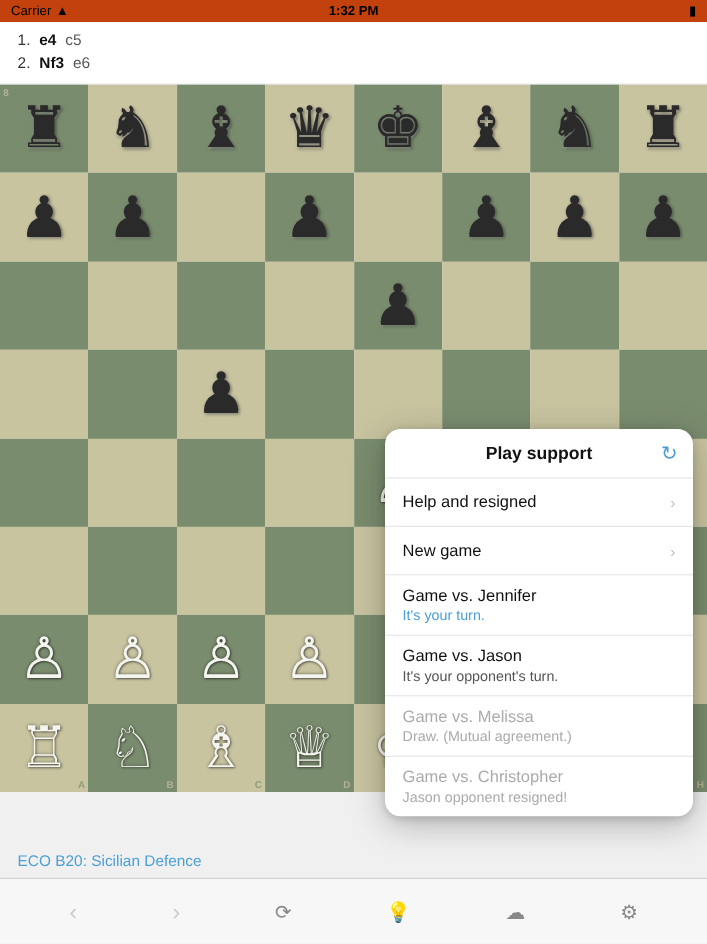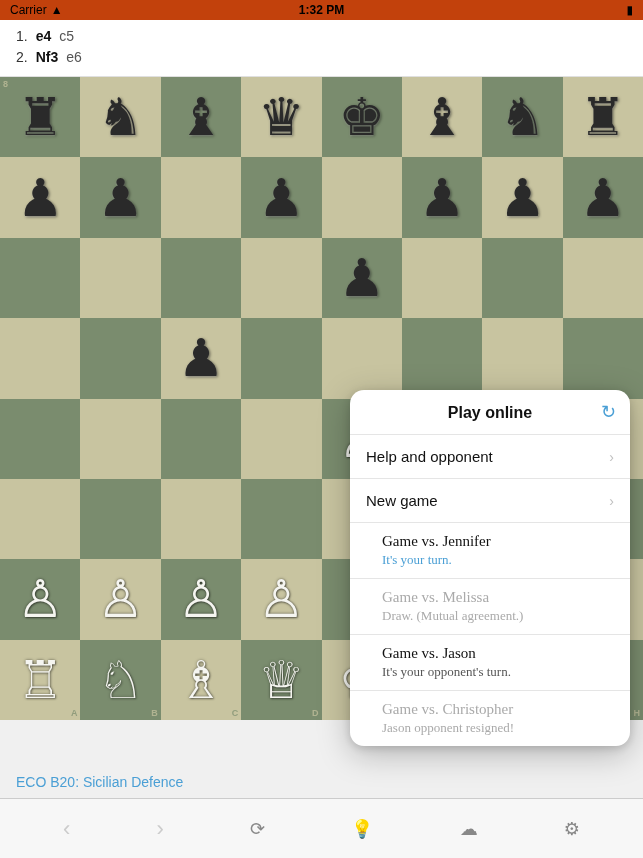--- a/index.html
+++ b/index.html
@@ -196,24 +196,23 @@
       background: #f2f2f7;
       padding: 6px 16px;
       font-size: 11px;
       font-weight: 600;
       color: #888;
       letter-spacing: 0.5px;
       text-transform: uppercase;
     }
 
     .game-row {
-      padding: 10px 32px;
+      padding: 10px 16px;
       border-bottom: 1px solid #e5e5e5;
       cursor: pointer;
-      font-family: Liberation Serif, serif;
     }
     .game-row:last-child { border-bottom: none; }
     .game-row.active .game-title { color: #111; }
     .game-row.inactive .game-title { color: #aaa; }
     .game-title {
       font-size: 15px;
       font-weight: 500;
       margin-bottom: 2px;
     }
     .game-status {
@@ -407,49 +406,49 @@
   <div class="board-cell dark">
     <span class="chess-piece piece-white">♖</span>
     <span class="board-label-col">H</span>
   </div>
 </div>
 
 <div id="eco-label">ECO B20: Sicilian Defence</div>
 
 <div id="popup-panel">
   <div id="popup-header">
-    <span id="popup-title">Play online</span>
+    <span id="popup-title">Play support</span>
     <button id="popup-refresh-btn">↻</button>
   </div>
 
 
   <div class="popup-row">
-    <span class="popup-row-label">Help and opponent</span>
+    <span class="popup-row-label">Help and resigned</span>
     <span class="popup-row-chevron">›</span>
   </div>
 
   <div class="popup-row">
     <span class="popup-row-label">New game</span>
     <span class="popup-row-chevron">›</span>
   </div>
 
 
   <div class="game-row active">
     <div class="game-title">Game vs. Jennifer</div>
     <div class="game-status your-turn">It's your turn.</div>
   </div>
 
+  <div class="game-row active">
+    <div class="game-title">Game vs. Jason</div>
+    <div class="game-status opponent-turn">It's your opponent's turn.</div>
+  </div>
+
   <div class="game-row inactive">
     <div class="game-title">Game vs. Melissa</div>
     <div class="game-status finished">Draw. (Mutual agreement.)</div>
-  </div>
-
-  <div class="game-row active">
-    <div class="game-title">Game vs. Jason</div>
-    <div class="game-status opponent-turn">It's your opponent's turn.</div>
   </div>
 
   <div class="game-row inactive">
     <div class="game-title">Game vs. Christopher</div>
     <div class="game-status finished">Jason opponent resigned!</div>
   </div>
 </div>
 
 <div id="bottom-toolbar">
   <button class="toolbar-btn disabled">‹</button>

